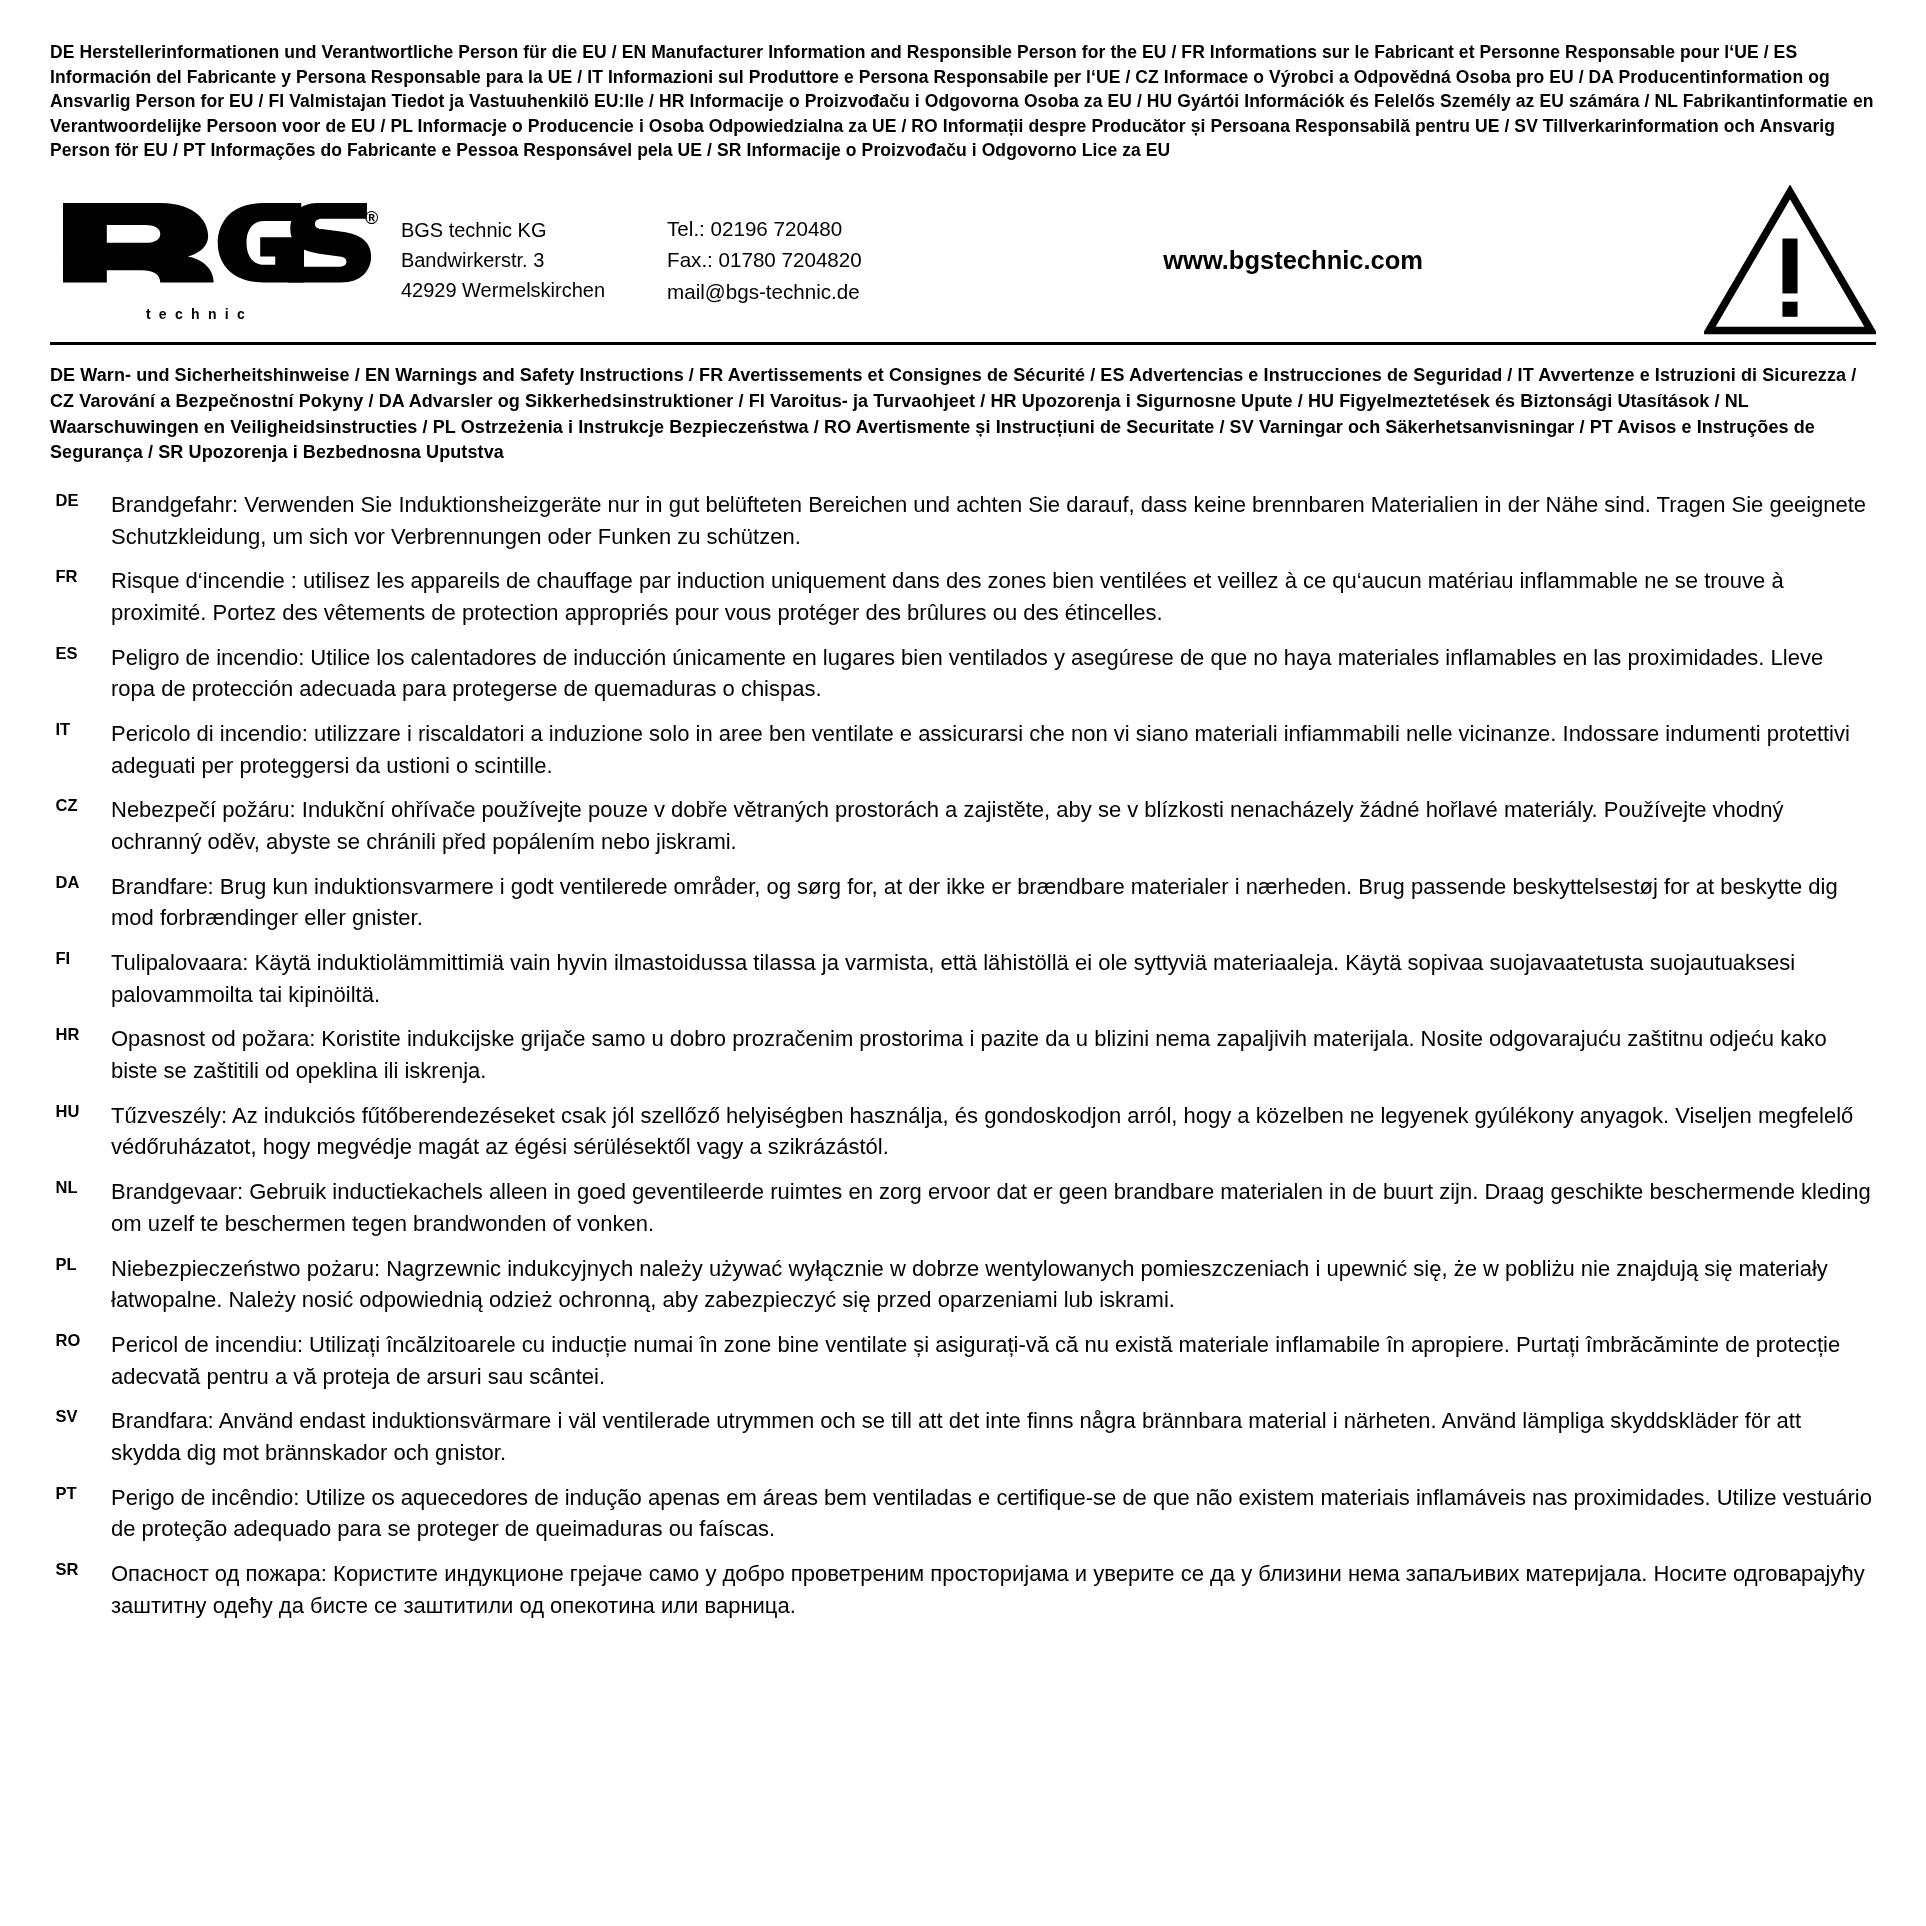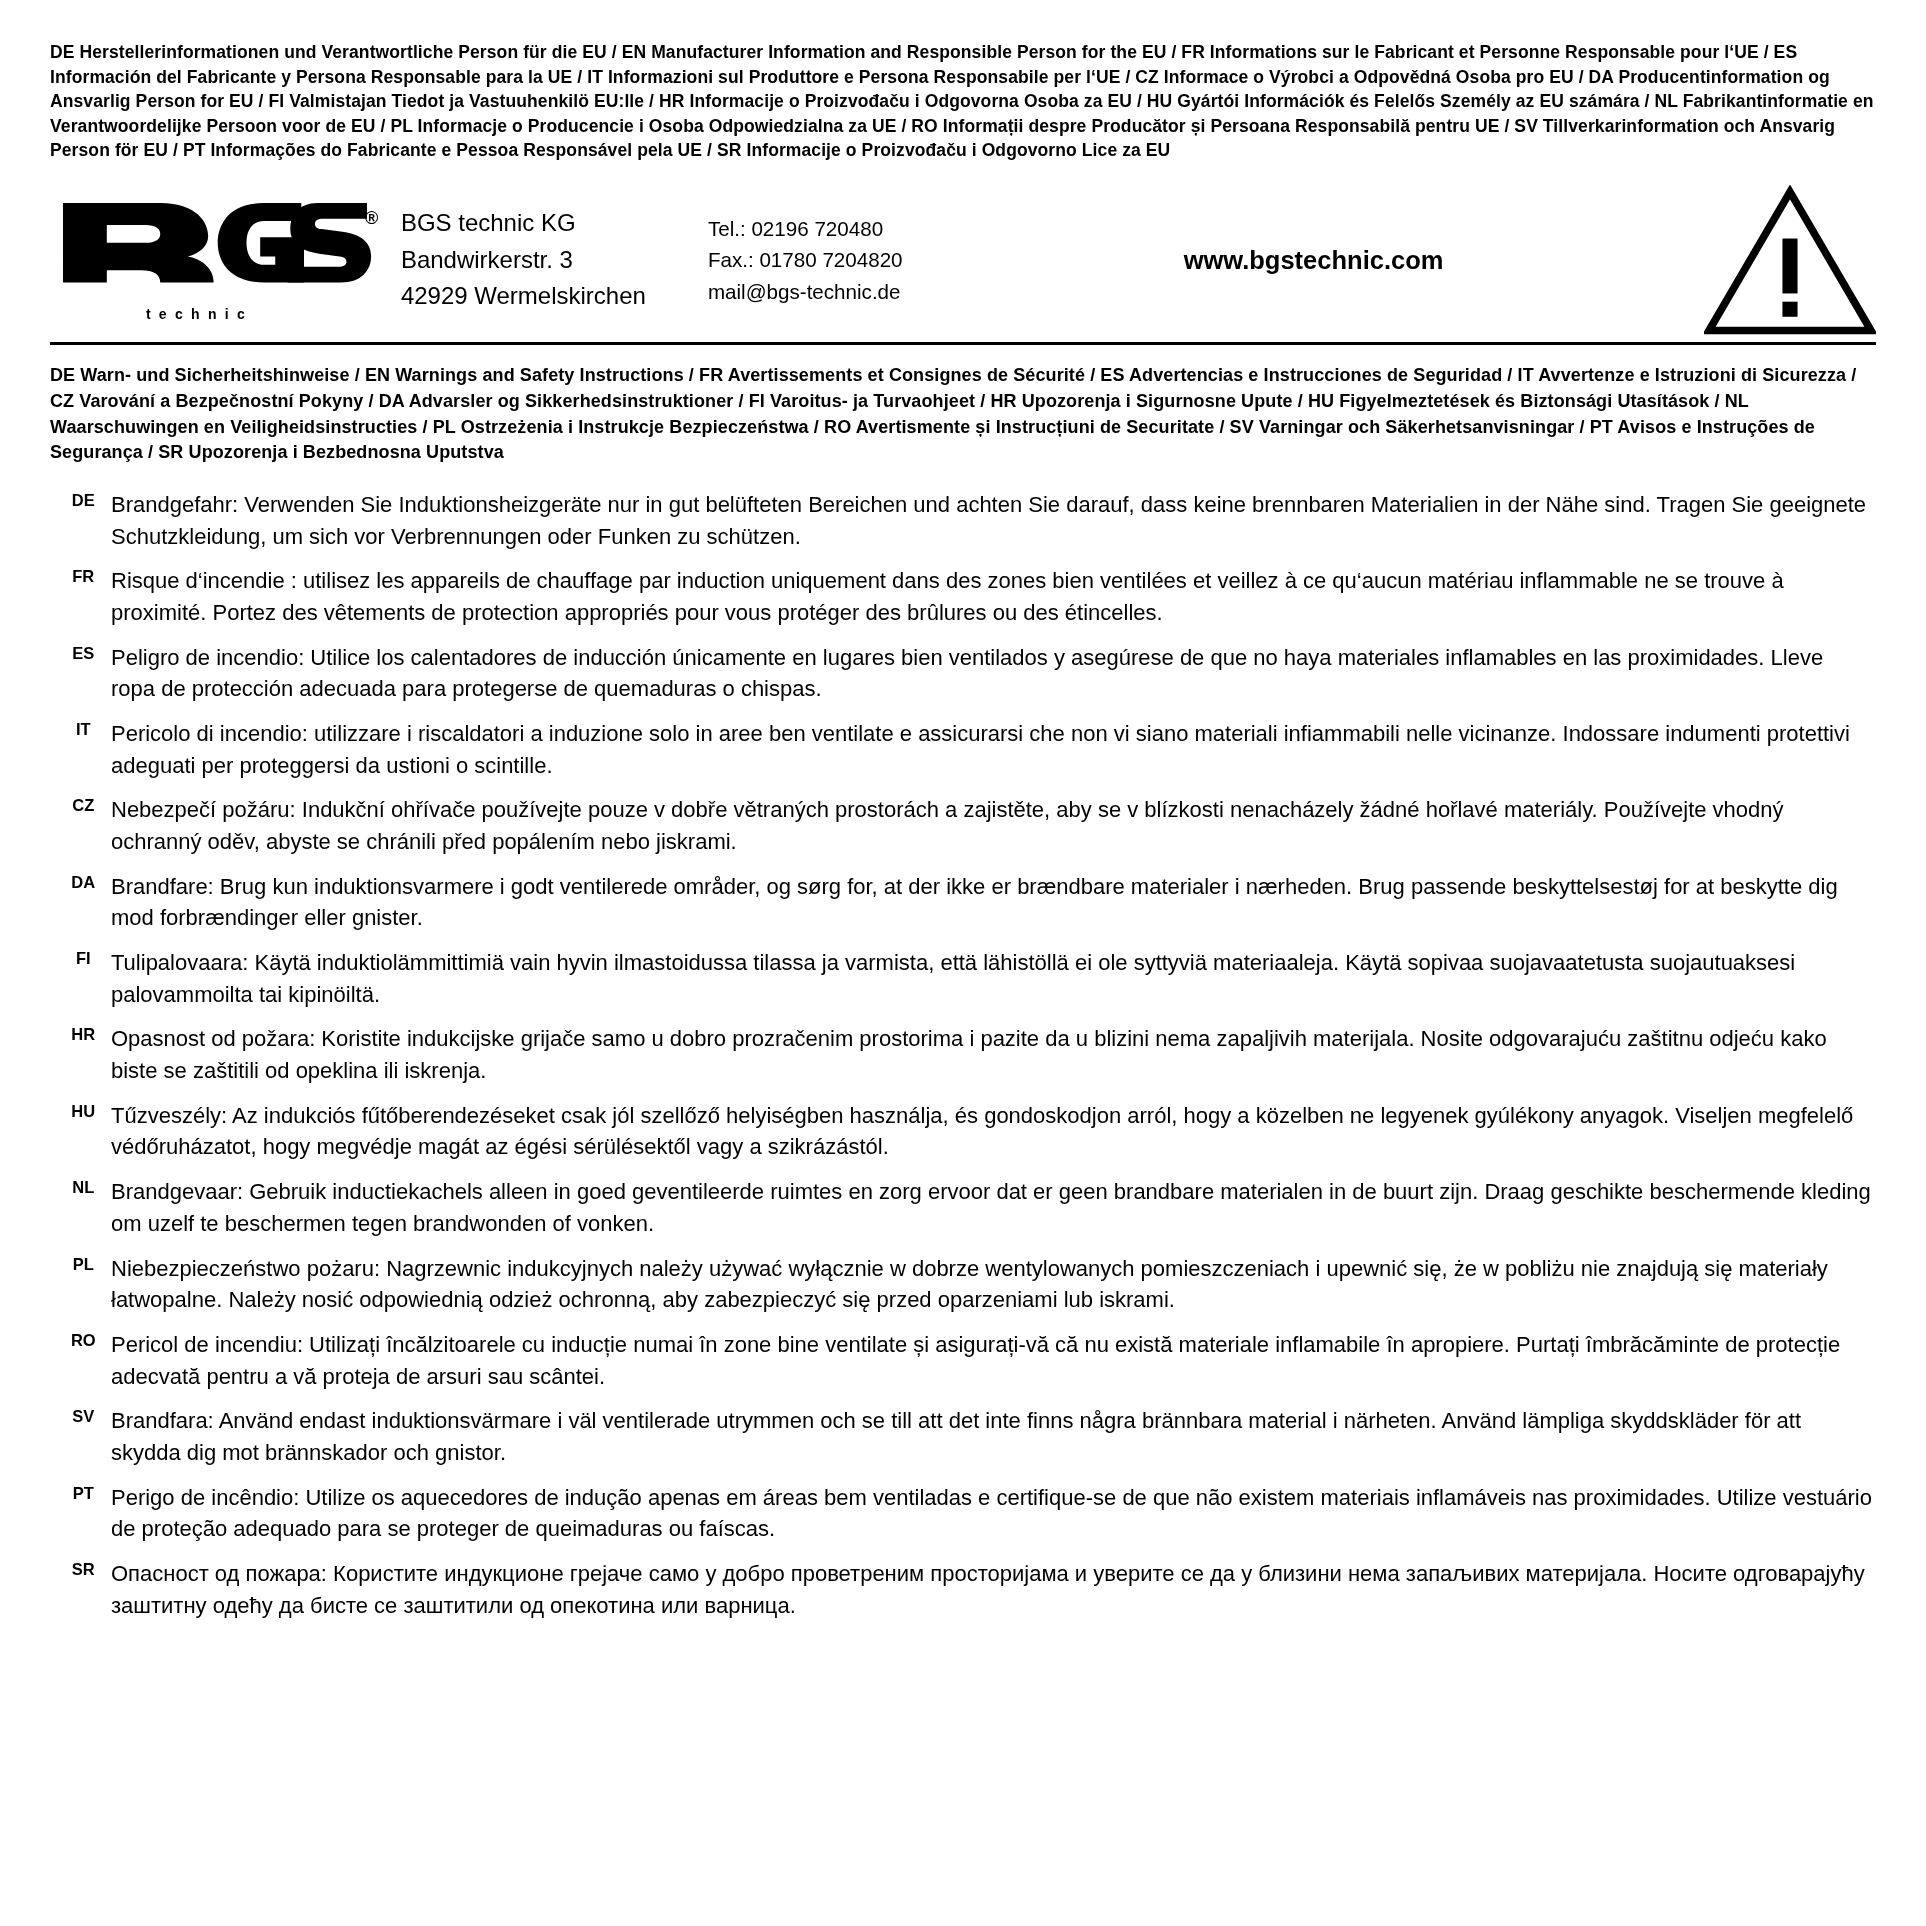--- a/index.html
+++ b/index.html
@@ -51,21 +51,21 @@
   .logo-bgs svg { display: block; }
   .logo-technic {
     font-size: 14px;
     font-weight: bold;
     letter-spacing: 8.3px;
     margin-top: 16px;
     padding-left: 89px;
   }
   .addr-block {
     flex: 0 0 auto;
-    font-size: 24px;
+    font-size: 20px;
     line-height: 1.52;
     padding-right: 62px;
   }
   .contact-block {
     flex: 0 0 auto;
     font-size: 20.6px;
     line-height: 1.52;
   }
   .web-block {
     flex: 1 1 auto;
@@ -98,21 +98,20 @@
     align-items: flex-start;
     margin-bottom: 13px;
   }
   .lang-code {
     flex: 0 0 61px;
     font-size: 16.5px;
     font-weight: bold;
     line-height: 1.44;
     padding-left: 5.5px;
     box-sizing: border-box;
-    text-align: center;
   }
   .lang-text {
     flex: 1 1 auto;
     font-size: 22px;
     line-height: 1.44;
     padding-right: 2.8px;
   }
 </style>
 </head>
 <body>

